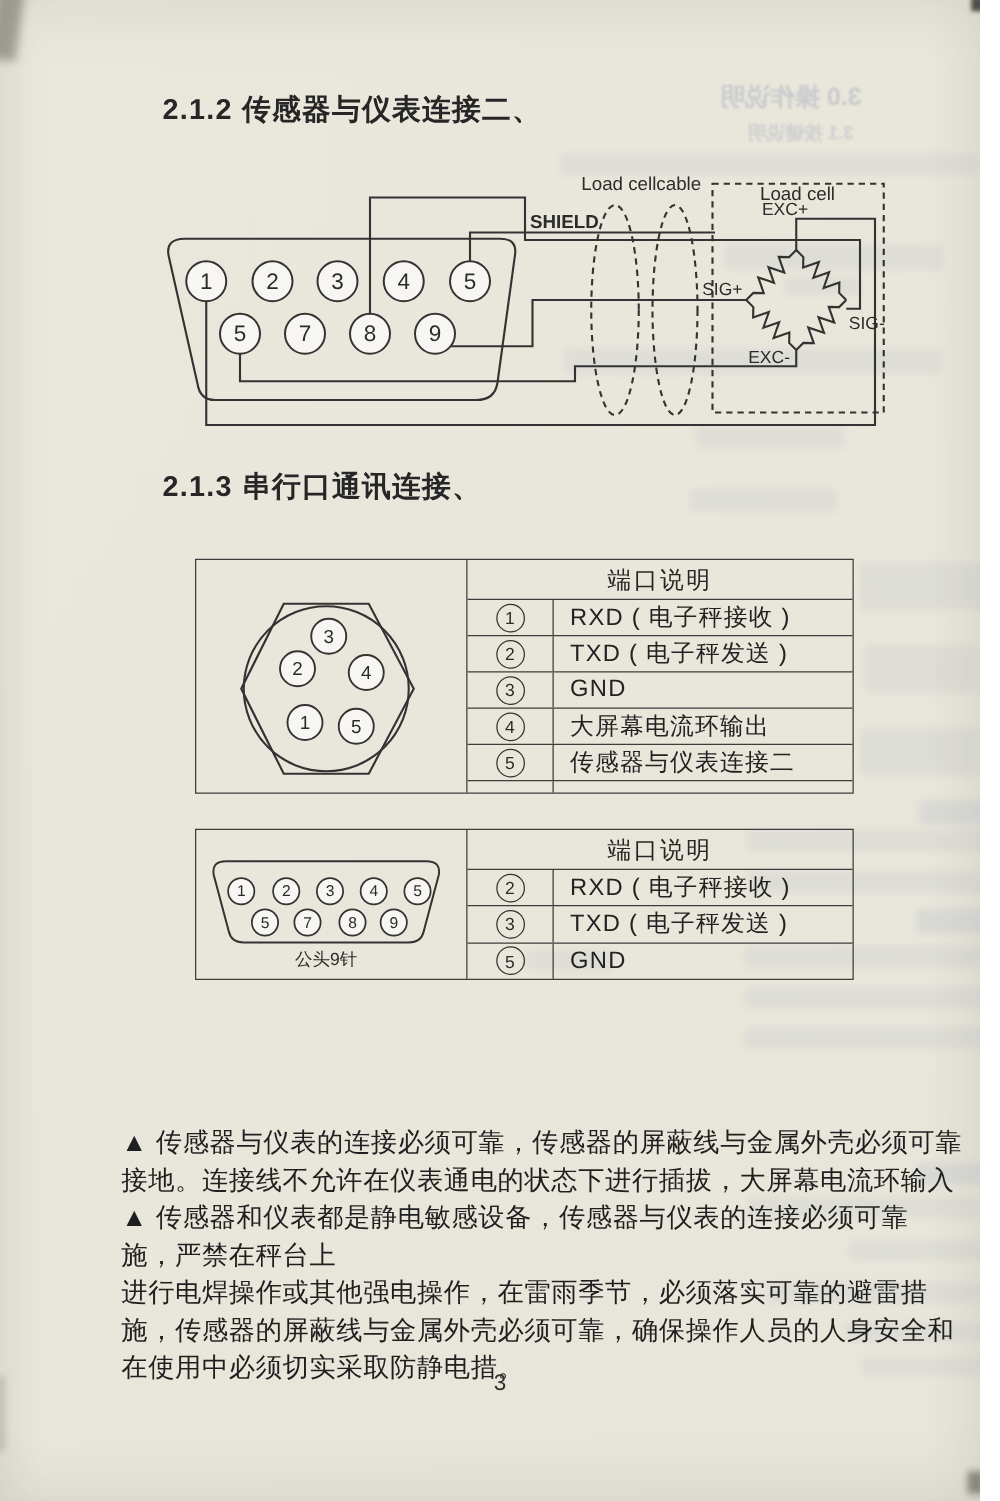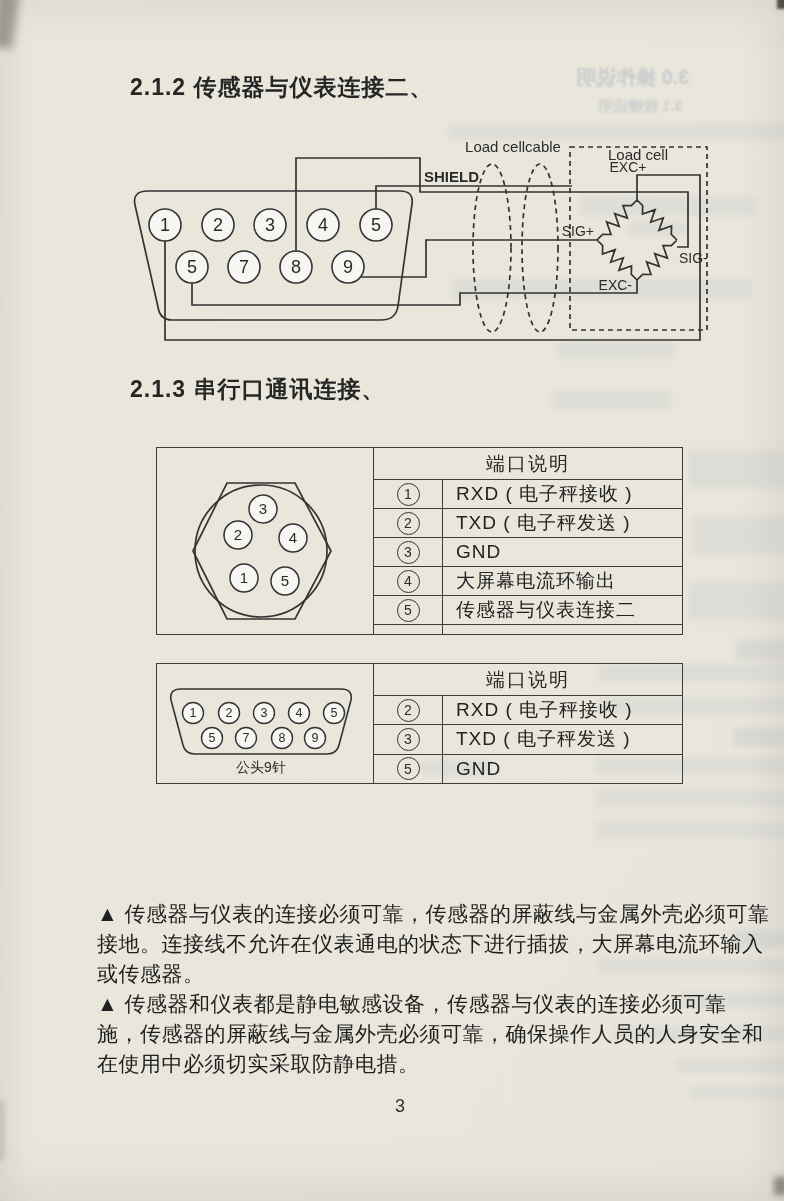--- a/index.html
+++ b/index.html
@@ -259,22 +259,23 @@
               <span class="circled">5</span>
             </div>
           <div class="desc-cell">GND</div>
         </div>
       </div>
     </div>
 
     <div class="warn">
       <div class="warn-line">▲ 传感器与仪表的连接必须可靠，传感器的屏蔽线与金属外壳必须可靠</div>
       <div class="warn-line">接地。连接线不允许在仪表通电的状态下进行插拔，大屏幕电流环输入</div>
-      <div class="warn-line">或传感器。</div>
       <div class="warn-line">▲ 传感器和仪表都是静电敏感设备，传感器与仪表的连接必须可靠</div>
+      <div class="warn-line">施，严禁在秤台上</div>
+      <div class="warn-line">进行电焊操作或其他强电操作，在雷雨季节，必须落实可靠的避雷措</div>
       <div class="warn-line">施，传感器的屏蔽线与金属外壳必须可靠，确保操作人员的人身安全和</div>
       <div class="warn-line">在使用中必须切实采取防静电措。</div>
     </div>
 
     <div class="pageno">3</div>
   </div>
 
   <div class="artifact a-tl"></div>
   <div class="artifact a-tr"></div>
   <div class="artifact a-br"></div>

